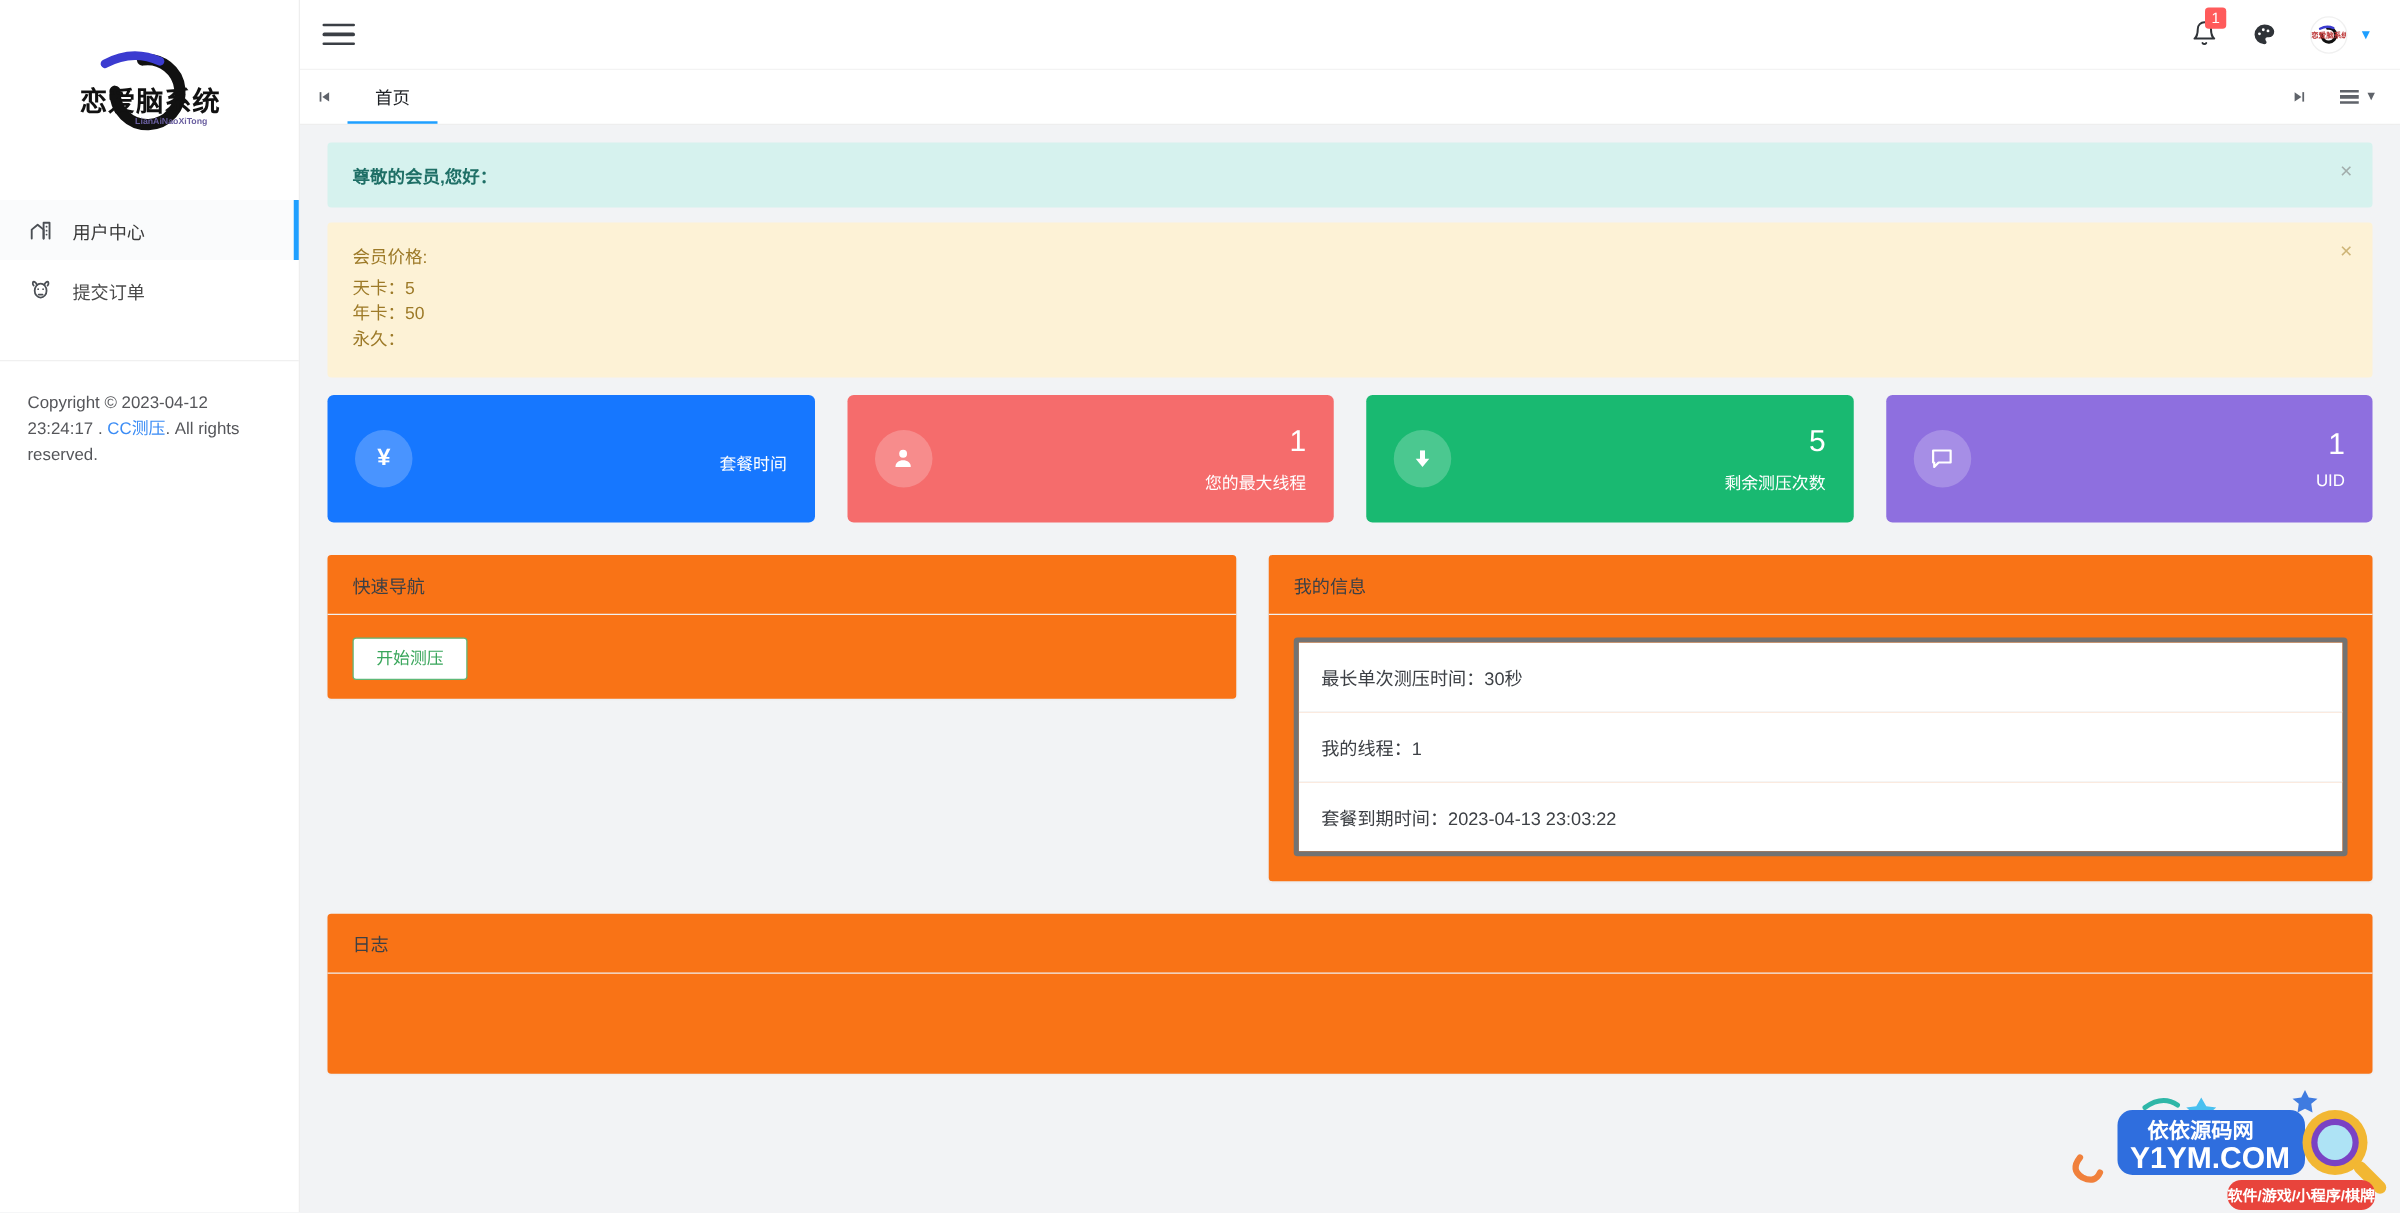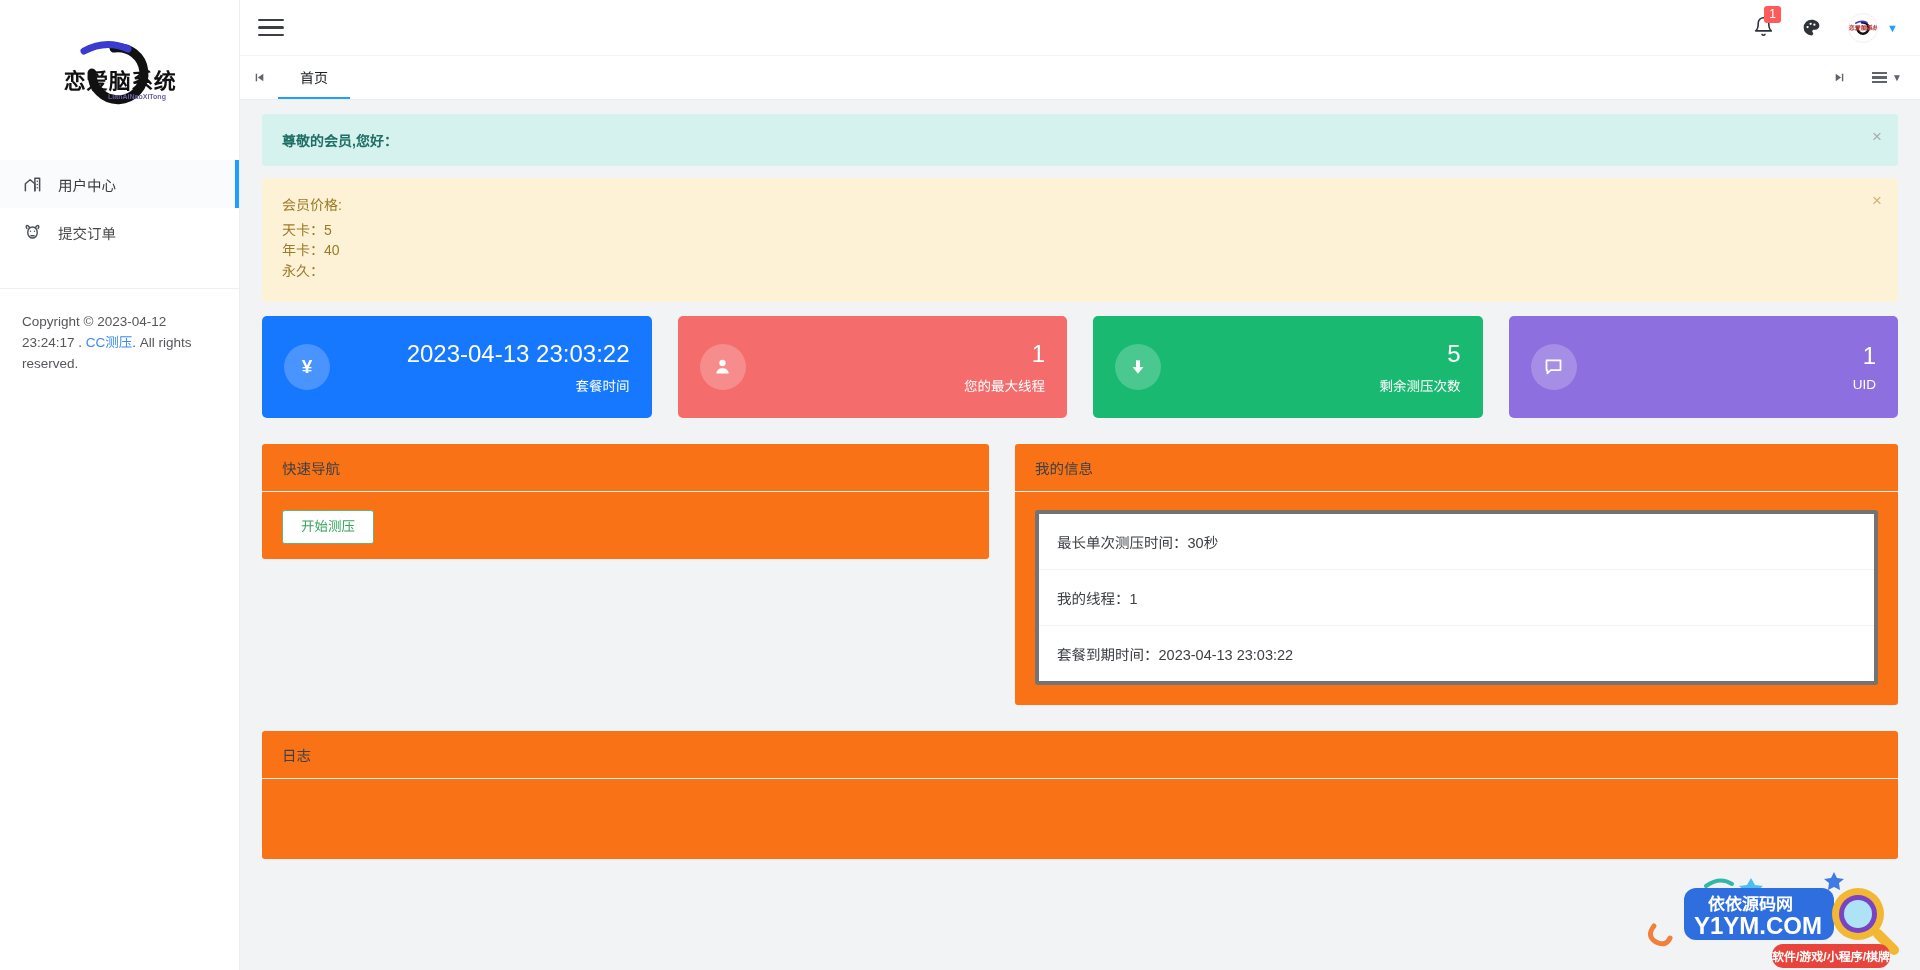--- a/index.html
+++ b/index.html
@@ -204,21 +204,21 @@
     border-bottom: 1px solid #f2f2f2;
     background: #fff;
   }
   .info-row:last-child { border-bottom: none; }
 
   .panel-log { margin-top: 26px; }
   .log-body { height: 80px; }
 
   
   .watermark {
-    position: absolute; right: 14px; bottom: 0;
+    position: absolute; right: 4px; bottom: 0;
     width: 260px; height: 110px;
     pointer-events: none;
   }
 </style>
 </head>
 <body>
 
 <div class="app">
 
   <aside class="sidebar">
@@ -337,33 +337,32 @@
     <main class="content">
 
       <div class="alert alert-teal">
         <span class="alert-title">尊敬的会员,您好：</span>
         <span class="alert-close">×</span>
       </div>
 
       <div class="alert alert-warn">
         <div class="alert-title">会员价格:</div>
         <div class="line">天卡：5</div>
-        <div class="line">年卡：40</div>
+        <div class="line">年卡：50</div>
         <div class="line">永久：</div>
         <span class="alert-close">×</span>
       </div>
 
       <div class="stats">
 
         <div class="stat" style="background:#1677ff">
           <span class="stat-ico">
             <span style="font-size:19px;font-weight:bold;color:#fff">¥</span>
           </span>
           <span class="stat-text">
-            <span class="stat-value" style="display:block">2023-04-13 23:03:22</span>
             <span class="stat-label" style="display:block">套餐时间</span>
           </span>
         </div>
 
         <div class="stat" style="background:#f56c6c">
           <span class="stat-ico">
             <svg width="21" height="21" viewBox="0 0 24 24" fill="#fff">
               <circle cx="12" cy="8" r="3.6"></circle>
                 <path d="M5 20c0-3.8 3.1-6 7-6s7 2.2 7 6z"></path>
             </svg>

